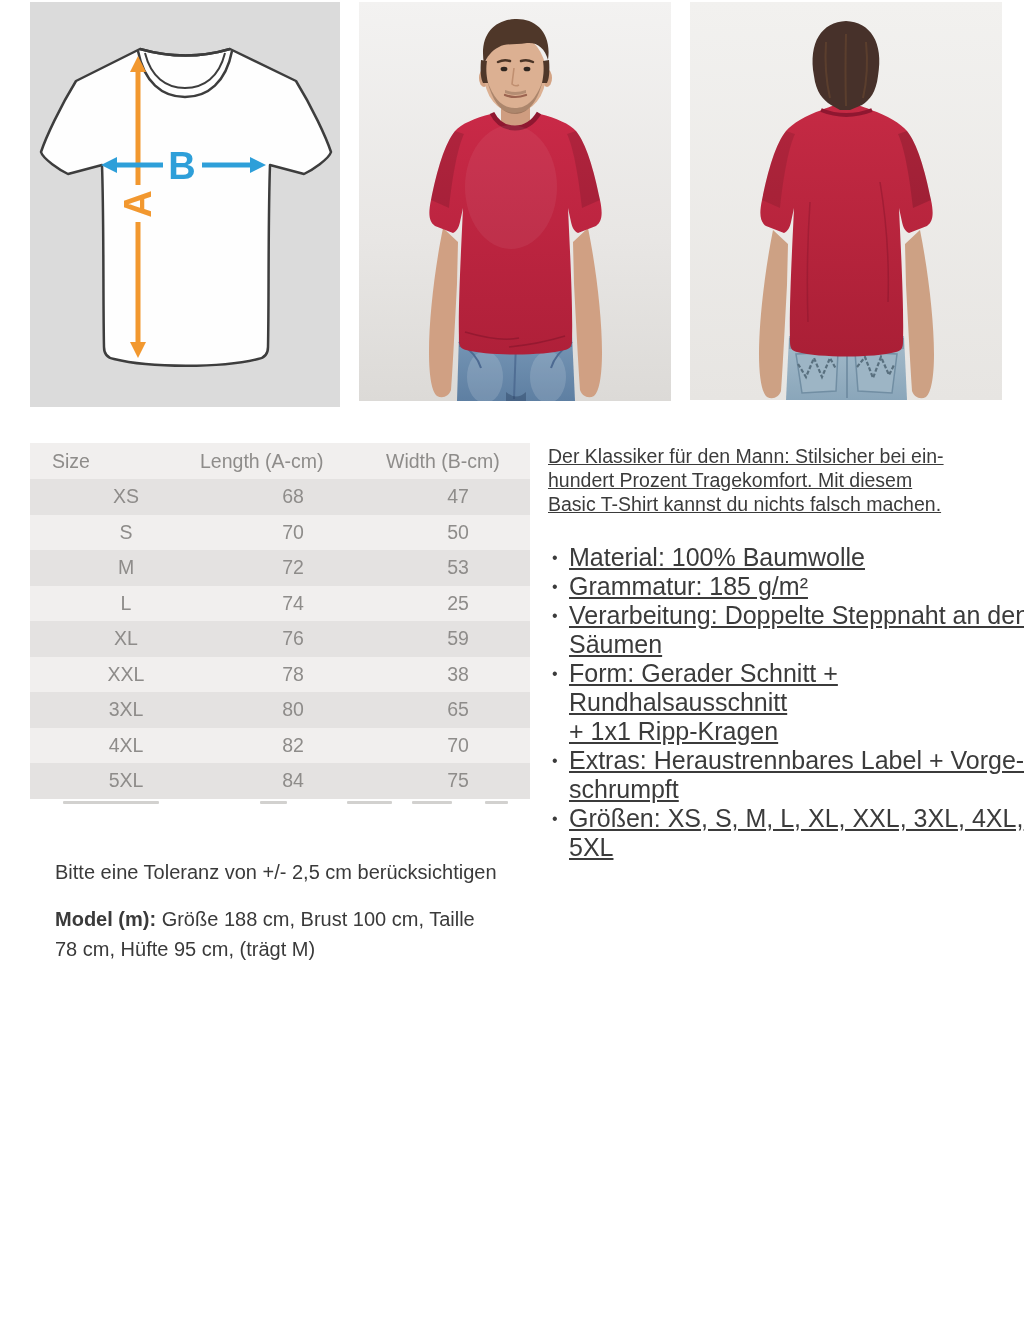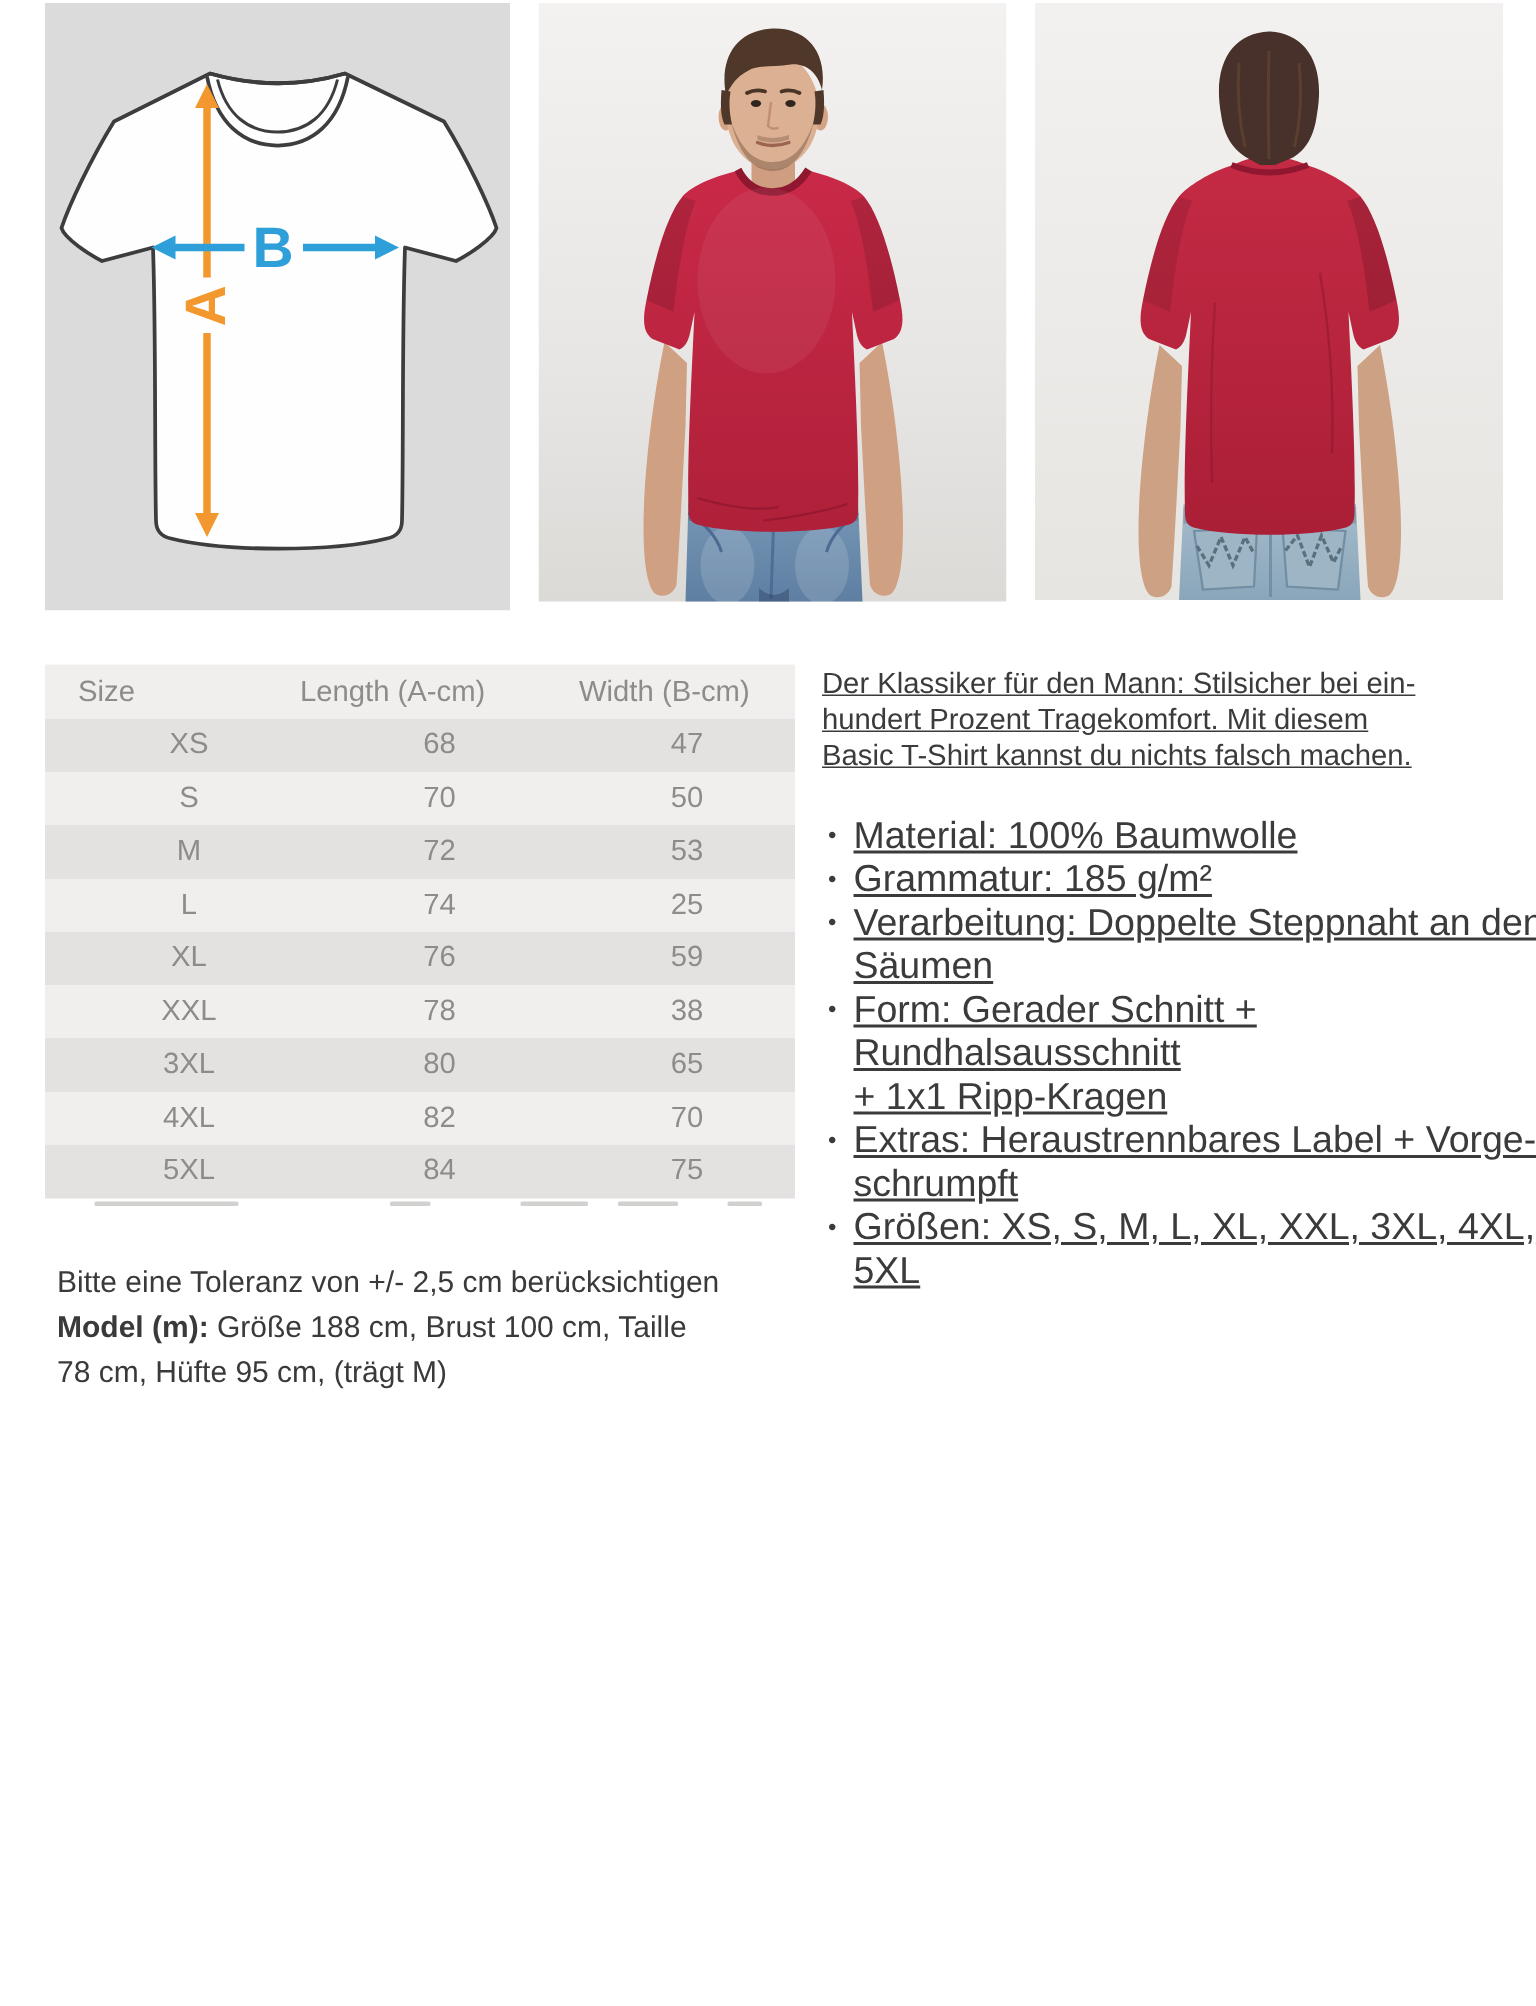--- a/index.html
+++ b/index.html
@@ -37,21 +37,21 @@
   .description .intro{margin:0;font-size:19.5px;line-height:24px;white-space:pre-line;}
   .feature-list{list-style:none;margin:27px 0 0 0;padding:0;}
   .feature-list li{position:relative;padding-left:21px;font-size:25px;line-height:29px;
     white-space:pre-line;}
   .feature-list li::before{content:"\2022";position:absolute;left:4px;top:0;
     font-size:16px;line-height:29px;color:#3b3b3b;}
 
   
   .notes{position:absolute;left:38px;top:840px;width:520px;color:#3a3a3a;
     font-size:20px;line-height:30px;}
-  .notes p{margin:0;white-space:pre-line;}
+  .notes p{margin:17px;white-space:pre-line;}
   .notes .model-label{font-weight:bold;}
 </style>
 </head>
 <body>
 
 <div class="page">
 
   <div class="media-row">
 
     <figure class="media">

